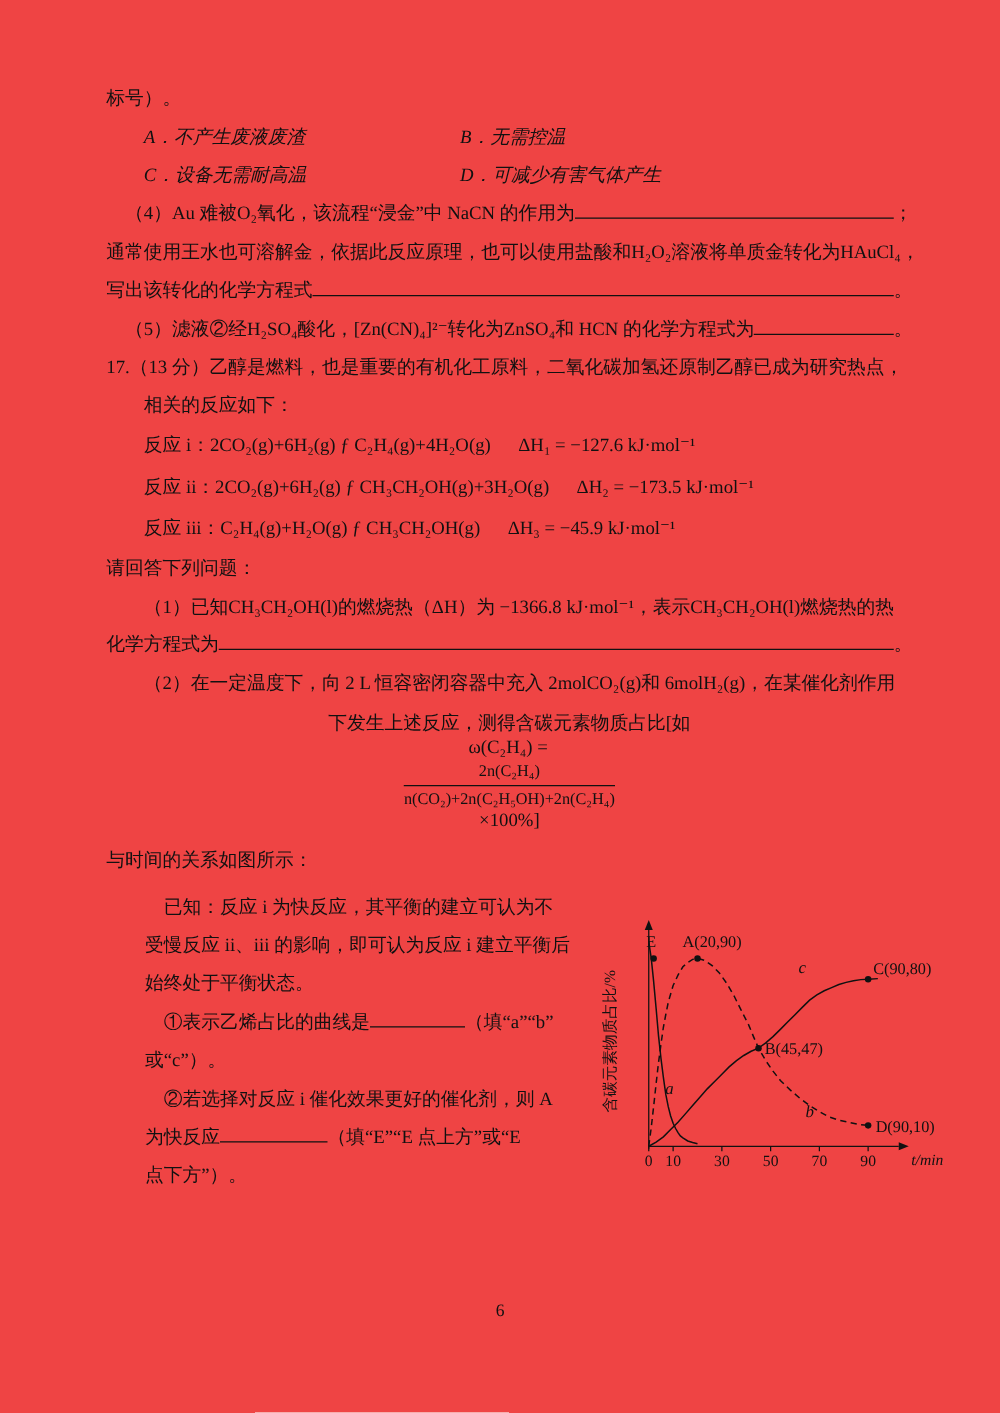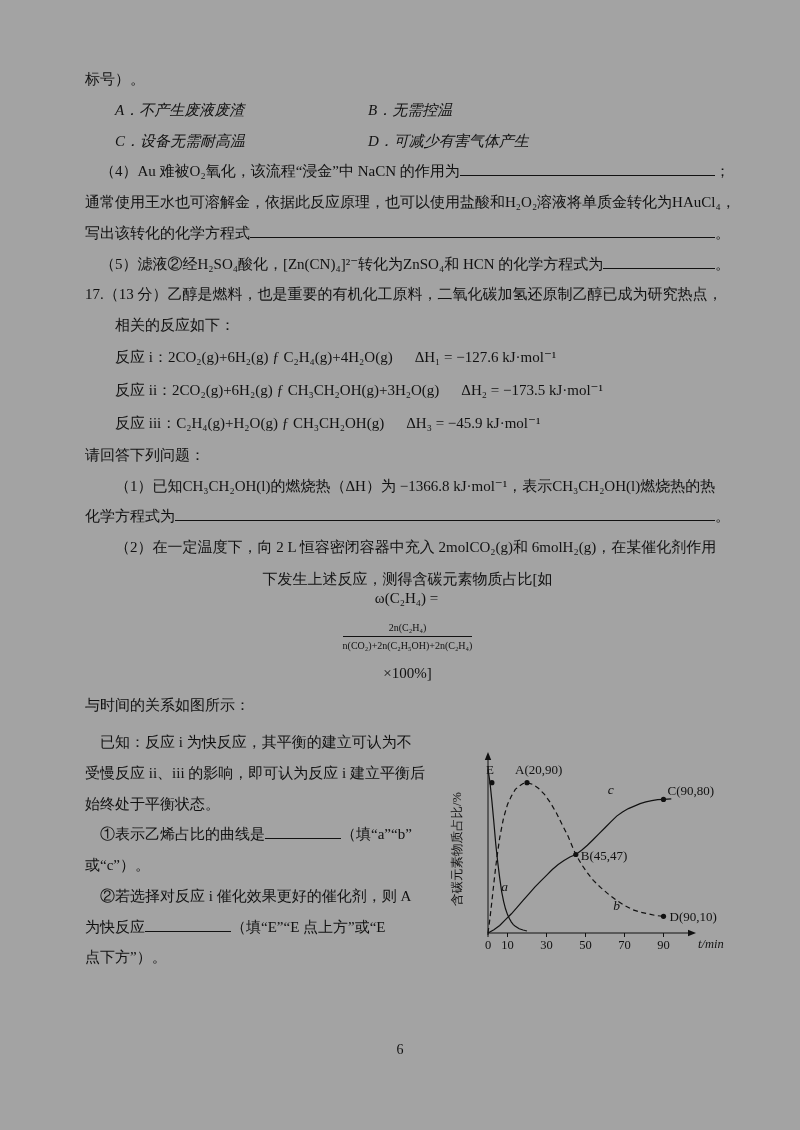--- a/index.html
+++ b/index.html
@@ -1,37 +1,37 @@
 <!DOCTYPE html>
 <html><head>
 <meta charset="utf-8">
 <style>
   html,body{margin:0;padding:0;background:#fff;}
   .page{
-    position:relative;width:800px;height:1130px;background:#a3a3a3;box-sizing:border-box;
+    position:relative;width:800px;height:1130px;background:#ef4444;box-sizing:border-box;
     padding:64px 70px 0 85px;color:#111;
     font-family:"Liberation Serif","DejaVu Serif",serif;font-size:15px;
   }
   .para{margin:0;line-height:2.05;white-space:nowrap;}
   .indent1{padding-left:15px;}
   .indent2{padding-left:30px;}
   .flexline{display:flex;align-items:baseline;}
   .blank{display:inline-block;height:1px;border-bottom:1px solid #111;}
   .grow{flex:1 1 auto;}
   .options{display:grid;grid-template-columns:253px auto;padding-left:30px;line-height:2.05;margin:0;font-style:italic;}
   .reactions{padding-left:30px;}
   .reactions .para{line-height:2.2;}
   .dh{margin-left:22px;}
   .ratio-line{display:flex;align-items:center;margin:7px 0;white-space:nowrap;line-height:1.3;flex-direction:column;}
-  .frac{display:inline-flex;flex-direction:column;text-align:center;margin:12px 5px;font-size:10px;justify-content:center;}
+  .frac{display:inline-flex;flex-direction:column;text-align:center;margin:0 5px;font-size:13px;justify-content:center;}
   .frac .num{border-bottom:1px solid #111;padding:0 12px 2px;}
   .frac .den{padding-top:2px;}
   .lhs{margin-right:2px;}
   .two-col{display:flex;margin-top:6px;}
-  .left-col{width:365px;flex:0 0 auto;}
+  .left-col{width:365px;flex:0 0 auto;margin-left:31px;}
   .chart-col{flex:1 1 auto;padding-top:6px;}
   .circ3{margin-top:10px;}
   .page-number{position:absolute;left:0;right:0;bottom:72px;text-align:center;font-size:14px;}
   
   svg text{font-family:"Liberation Serif","DejaVu Serif",serif;fill:#111;}
   .axis{stroke:#111;stroke-width:1;}
   .arrow{fill:#111;}
   .curve{fill:none;stroke:#111;stroke-width:1.2;}
   .dashed{stroke-dasharray:5 3.5;}
   .tick-label{font-size:12.5px;text-anchor:middle;}

